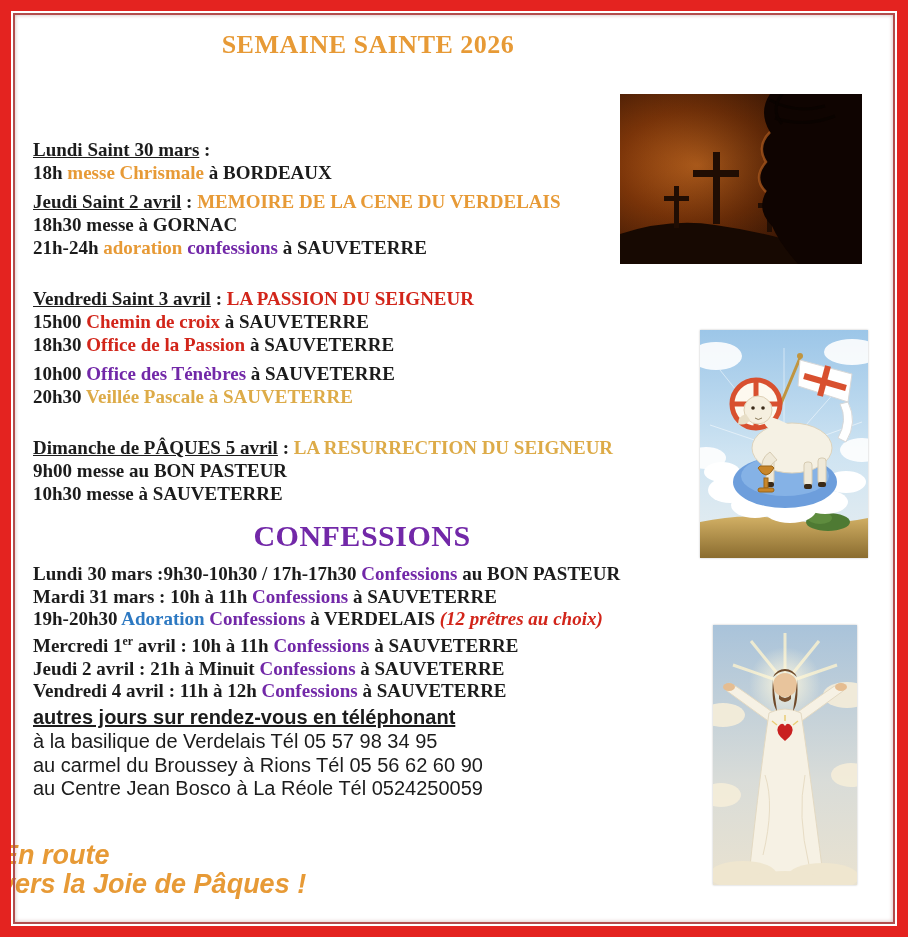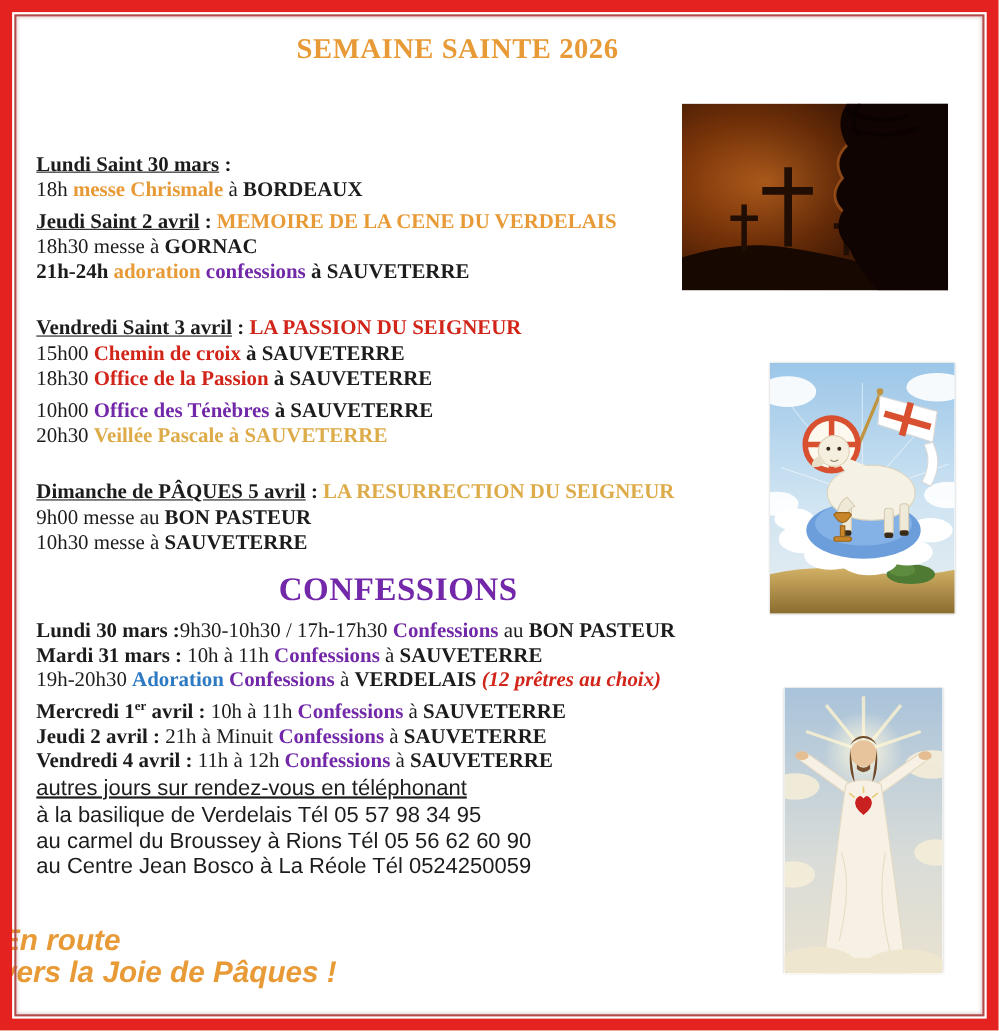--- a/index.html
+++ b/index.html
@@ -11,26 +11,26 @@
     font-family:"Liberation Serif", serif;
   }
   
   .frame-outer{position:absolute;inset:0;border:11px solid var(--frame_red);pointer-events:none;z-index:5;}
   .frame-inner{position:absolute;inset:13px;border:2px solid var(--frame_inner_red);pointer-events:none;z-index:5;
     box-shadow:inset 0 0 4px rgba(120,40,40,.35);}
   
   .title{
     position:absolute;top:30px;left:0;width:736px;
     text-align:center;font-size:26px;font-weight:bold;
-    color:var(--orange);letter-spacing:.5px;margin:0;padding-left:48px;
+    color:var(--orange);letter-spacing:.5px;margin:0;
   }
   
   .block{position:absolute;left:33px;font-size:19px;line-height:23px;white-space:nowrap;}
   .line{white-space:nowrap;}
-  .s-r{color:var(--black);font-weight:normal;text-align:center;}
+  .s-r{color:var(--black);font-weight:bold;text-align:center;}
   .s-b{color:var(--black);font-weight:bold;}
   .s-h{color:var(--black);font-weight:bold;text-decoration:underline;margin-top:33px;}
   .s-ob{color:var(--orange);font-weight:bold;text-align:center;}
   .s-gb{color:var(--gold);font-weight:bold;}
   .s-rb{color:var(--red);font-weight:bold;}
   .s-pb{color:var(--purple);font-weight:bold;}
   .s-bb{color:var(--blue);font-weight:bold;}
   .s-ri{color:var(--red);font-weight:bold;font-style:italic;}
   sup.s-b{font-size:.62em;}
   
@@ -39,21 +39,21 @@
     text-align:center;font-size:30px;font-weight:bold;
     color:var(--purple);margin:0;letter-spacing:.5px;
   }
   .confessions-list{top:563px;line-height:22.6px;}
   
   .contact{
     position:absolute;left:33px;top:706px;
     font-family:"Liberation Sans", sans-serif;
     font-size:20px;line-height:23.3px;color:var(--black);white-space:nowrap;
   }
-  .contact-heading{font-weight:normal;text-decoration:underline;margin:0 0 1px 0;font-size:20px;}
+  .contact-heading{font-weight:bold;text-decoration:underline;margin:0 0 1px 0;font-size:20px;}
   
   .footer{
     position:absolute;top:841px;left:0;width:740px;
     text-align:left;
     font-family:"Liberation Sans", sans-serif;
     font-size:27px;font-weight:bold;font-style:italic;
     color:var(--orange);line-height:29px;
   }
   
   .img-box{position:absolute;overflow:hidden;}

